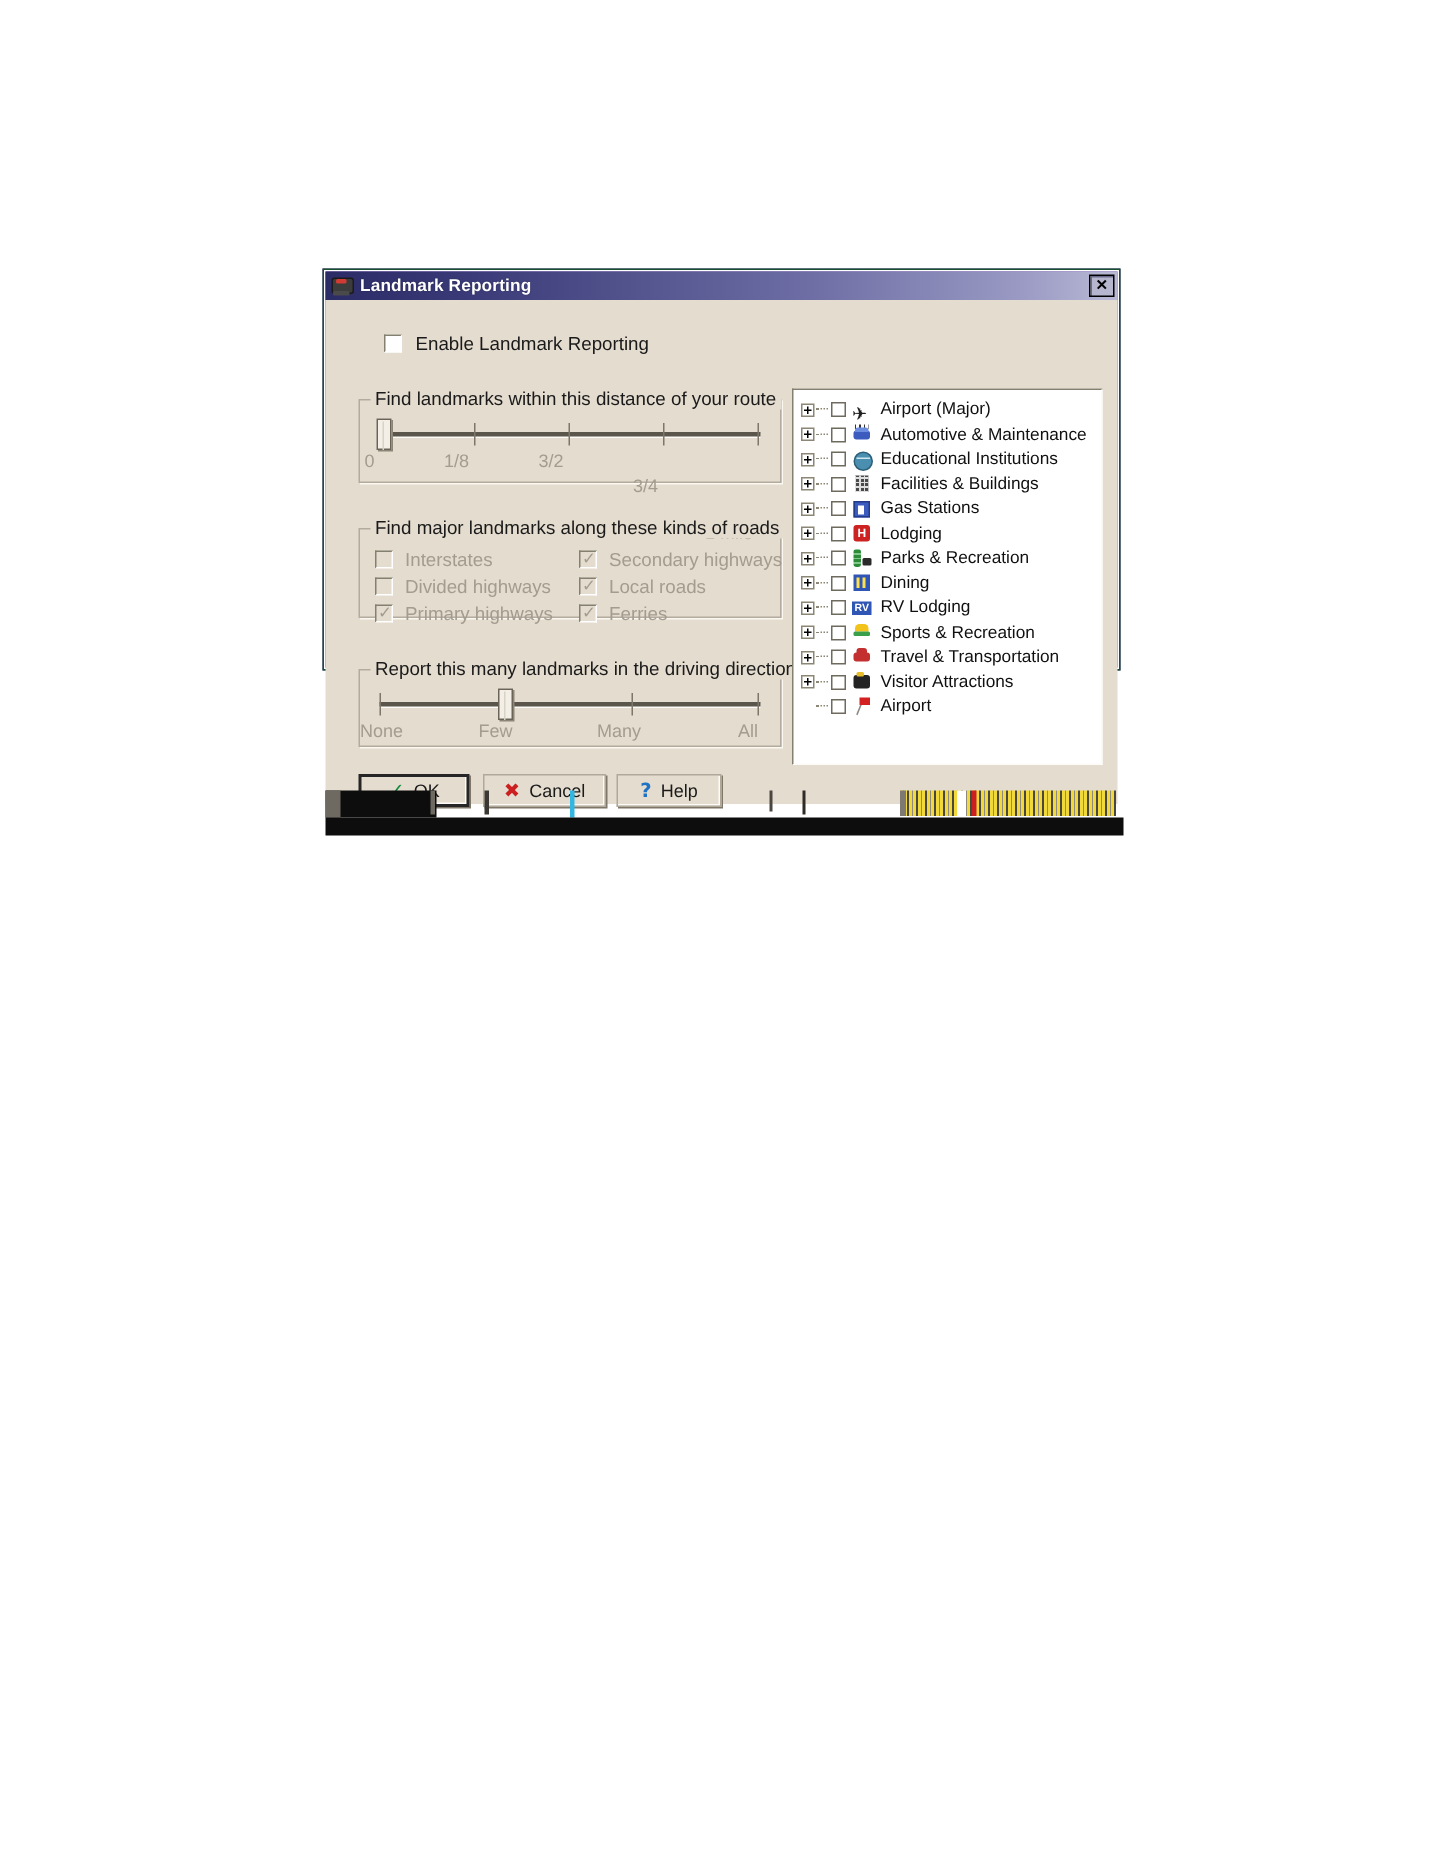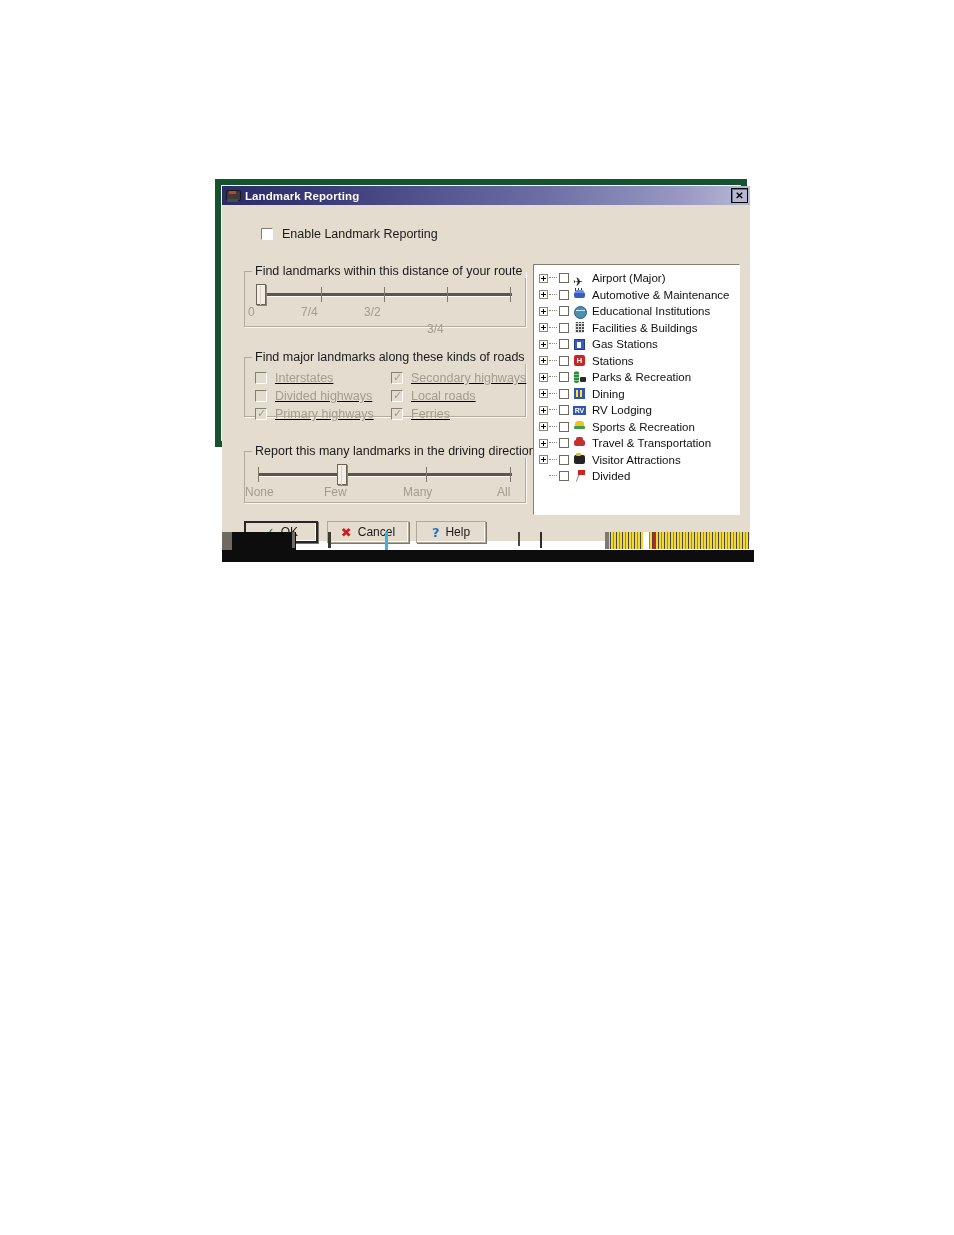--- a/index.html
+++ b/index.html
@@ -7,21 +7,21 @@
     width:954px;height:1235px;background:#ffffff;
     font-family:"Liberation Sans", sans-serif;
     -webkit-font-smoothing:none;
   }
   .page{position:relative;width:954px;height:1235px;overflow:hidden;}
 
   
   .dialog{
     position:absolute;left:215px;top:179px;width:532px;height:268px;
     background:#4c1d95;
-    border:6px solid #14532d;
+    border:1px solid #14532d;
     box-shadow:0 0 0 1px #ffffff inset;
     box-sizing:border-box;
   }
   .titlebar{
     position:absolute;left:1px;top:1px;width:528px;height:19px;
     background:linear-gradient(to right,#2b2b66 0%,#3a3a78 18%,#6f6fa6 62%,#9a9ac4 88%,#b9b9d6 100%);
     display:flex;align-items:center;
   }
   .title-icon{
     width:16px;height:15px;margin-left:3px;margin-right:4px;position:relative;flex:0 0 auto;
@@ -104,21 +104,21 @@
     position:absolute;left:6px;top:33px;width:268px;height:14px;
     font-size:12px;color:#a49c8e;
   }
   .ticklabels span{position:absolute;white-space:nowrap;}
 
   
   .roads{position:absolute;left:10px;top:11px;width:262px;}
   .road-col{position:absolute;top:0;}
   .road-col.c1{left:0px;}
   .road-col.c2{left:136px;}
-  .road-item{display:flex;align-items:center;height:18px;text-decoration:underline;}
+  .road-item{display:flex;align-items:center;height:18px;}
   .road-item .lbl{margin-left:8px;font-size:12.5px;color:#a49c8e;white-space:nowrap;}
 
   
   .tree-panel{
     position:absolute;left:311px;top:59px;width:207px;height:251px;
     background:#ffffff;box-sizing:border-box;
     border-top:1px solid #83806f;border-left:1px solid #83806f;
     border-right:1px solid #fdfbf7;border-bottom:1px solid #fdfbf7;
     padding:5px 0 0 0;overflow:hidden;
   }
@@ -239,21 +239,21 @@
           <div class="tick" style="left:63px;"></div>
           <div class="tick" style="left:126px;"></div>
           <div class="tick" style="left:189px;"></div>
           <div class="tick" style="left:252px;"></div>
           <div class="thumb" style="left:-2px;">
               <div class="notch"></div>
             </div>
         </div>
         <div class="ticklabels">
           <span style="left:-3px;">0</span>
-          <span style="left:50px;">7/4</span>
+          <span style="left:50px;">1/8</span>
           <span style="left:113px;">3/2</span>
           <span style="left:176px;margin-top:17px;">3/4</span>
           <span style="left:224px;margin-top:48px;">1 Mile</span>
         </div>
       </div>
 
       <div class="group" id="g-roads">
         <div class="legend">Find major landmarks along these kinds of roads</div>
         <div class="roads">
           <div class="road-col c1">
@@ -367,21 +367,21 @@
         </div>
 
         <div class="tree-item">
           <div class="plus"></div>
             <div class="dots"></div>
           <div class="tcb"></div>
           <div class="ticon">
               <div class="ic-lodg"></div>
               <div class="ic-txt">H</div>
             </div>
-          <div class="tlabel">Stations</div>
+          <div class="tlabel">Lodging</div>
         </div>
 
         <div class="tree-item">
           <div class="plus"></div>
             <div class="dots"></div>
           <div class="tcb"></div>
           <div class="ticon">
               <div class="ic-park"></div>
               <div class="ic-park2"></div>
             </div>
@@ -440,21 +440,21 @@
         </div>
 
         <div class="tree-item">
           <div class="plus hidden"></div>
             <div class="dots"></div>
           <div class="tcb"></div>
           <div class="ticon">
               <div class="ic-pin"></div>
               <div class="ic-pin2"></div>
             </div>
-          <div class="tlabel">Divided</div>
+          <div class="tlabel">Airport</div>
         </div>
 
       </div>
 
       <div class="btnbar">
         <div class="btn" id="btn-ok">
           <span class="glyph g-check">✓</span>
           <span>OK</span>
         </div>
         <div class="btn" id="btn-cancel">

